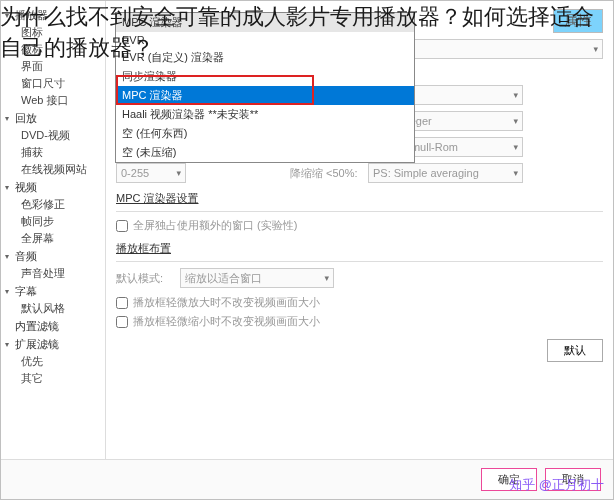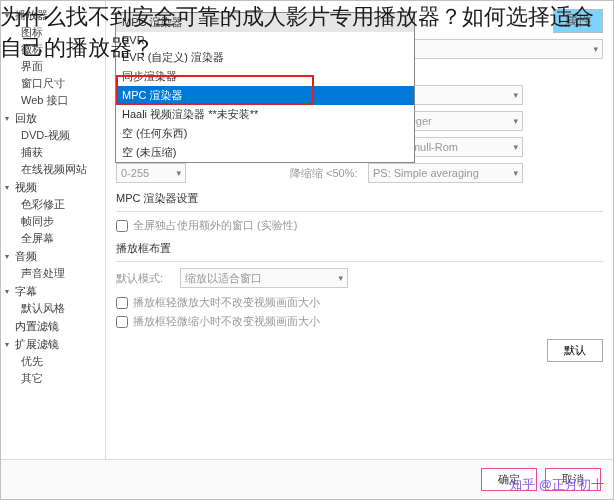--- a/index.html
+++ b/index.html
@@ -18,21 +18,21 @@
 .attr-btn { border: 1px solid #bbb; background: #7dd3fc; color: #666; font-size: 14px; padding: 2px 10px; cursor: pointer; }
 .row { display: flex; align-items: center; gap: 8px; margin-bottom: 7px; }
 .row label { width: 78px; color: #999; font-size: 11px; }
 .row .short-label { width: 56px; }
 .select-box { border: 1px solid #ccc; background: #fafafa; color: #999; font-size: 11px; padding: 2px 4px; height: 20px; display: flex; align-items: center; justify-content: space-between; gap: 4px; }
 .select-box .chev { font-size: 9px; color: #777; }
 .sel-wide { flex: 1; }
 .sel-mid { width: 155px; }
 .checkbox-row { display: flex; align-items: center; gap: 5px; margin: 4px 0 4px 10px; color: #999; font-size: 11px; }
 .checkbox-row input { width: 12px; height: 12px; }
-.section-title { color: #333; font-size: 11px; margin: 8px 0 5px 0; }
+.section-title { color: #333; font-size: 11px; margin: 8px 0 5px 0; text-decoration: underline; }
 .hr { border-top: 1px solid #ddd; margin: 3px 0 6px 0; }
 .dropdown-open { position: absolute; top: 12px; left: 115px; width: 300px; background: #fff; border: 1px solid #888; z-index: 50; font-size: 11px; }
 .dd-item { padding: 2px 6px; cursor: pointer; color: #333; }
 .dd-highlight { background: #e6e6e6; }
 .dd-selected { background: #0078d7; color: #fff; }
 .dd-redbox { position: absolute; border: 2px solid #d22; pointer-events: none; top: 62px; left: 0; right: 100px; height: 30px; }
 .grid2 { display: grid; grid-template-columns: 88px 70px 70px 1fr; gap: 6px 8px; align-items: center; margin-bottom: 6px; }
 .grid2 .lab { color: #999; font-size: 11px; }
 .num-input { width: 48px; border: 1px solid #ccc; background: #fafafa; height: 20px; display: flex; align-items: center; padding: 0 4px; color: #999; font-size: 11px; }
 .footer { display: flex; justify-content: flex-end; gap: 8px; padding: 8px 12px; border-top: 1px solid #ddd; background: #fafafa; }
@@ -166,21 +166,21 @@
       <div class="hr"></div>
       <div class="checkbox-row" style="margin-left:0">
         <input type="checkbox" style="">
         <span>全屏独占使用额外的窗口 (实验性)</span>
       </div>
 
       <div class="section-title">播放框布置</div>
       <div class="hr"></div>
       <div class="row">
         <label class="short-label">默认模式:</label>
-        <div class="select-box" style="width:168px">
+        <div class="select-box" style="width:154px">
             <span>缩放以适合窗口</span>
             <span class="chev">▾</span>
           </div>
       </div>
       <div class="checkbox-row" style="margin-left:0">
         <input type="checkbox" style="">
         <span>播放框轻微放大时不改变视频画面大小</span>
       </div>
       <div class="checkbox-row" style="margin-left:0">
         <input type="checkbox" style="">

